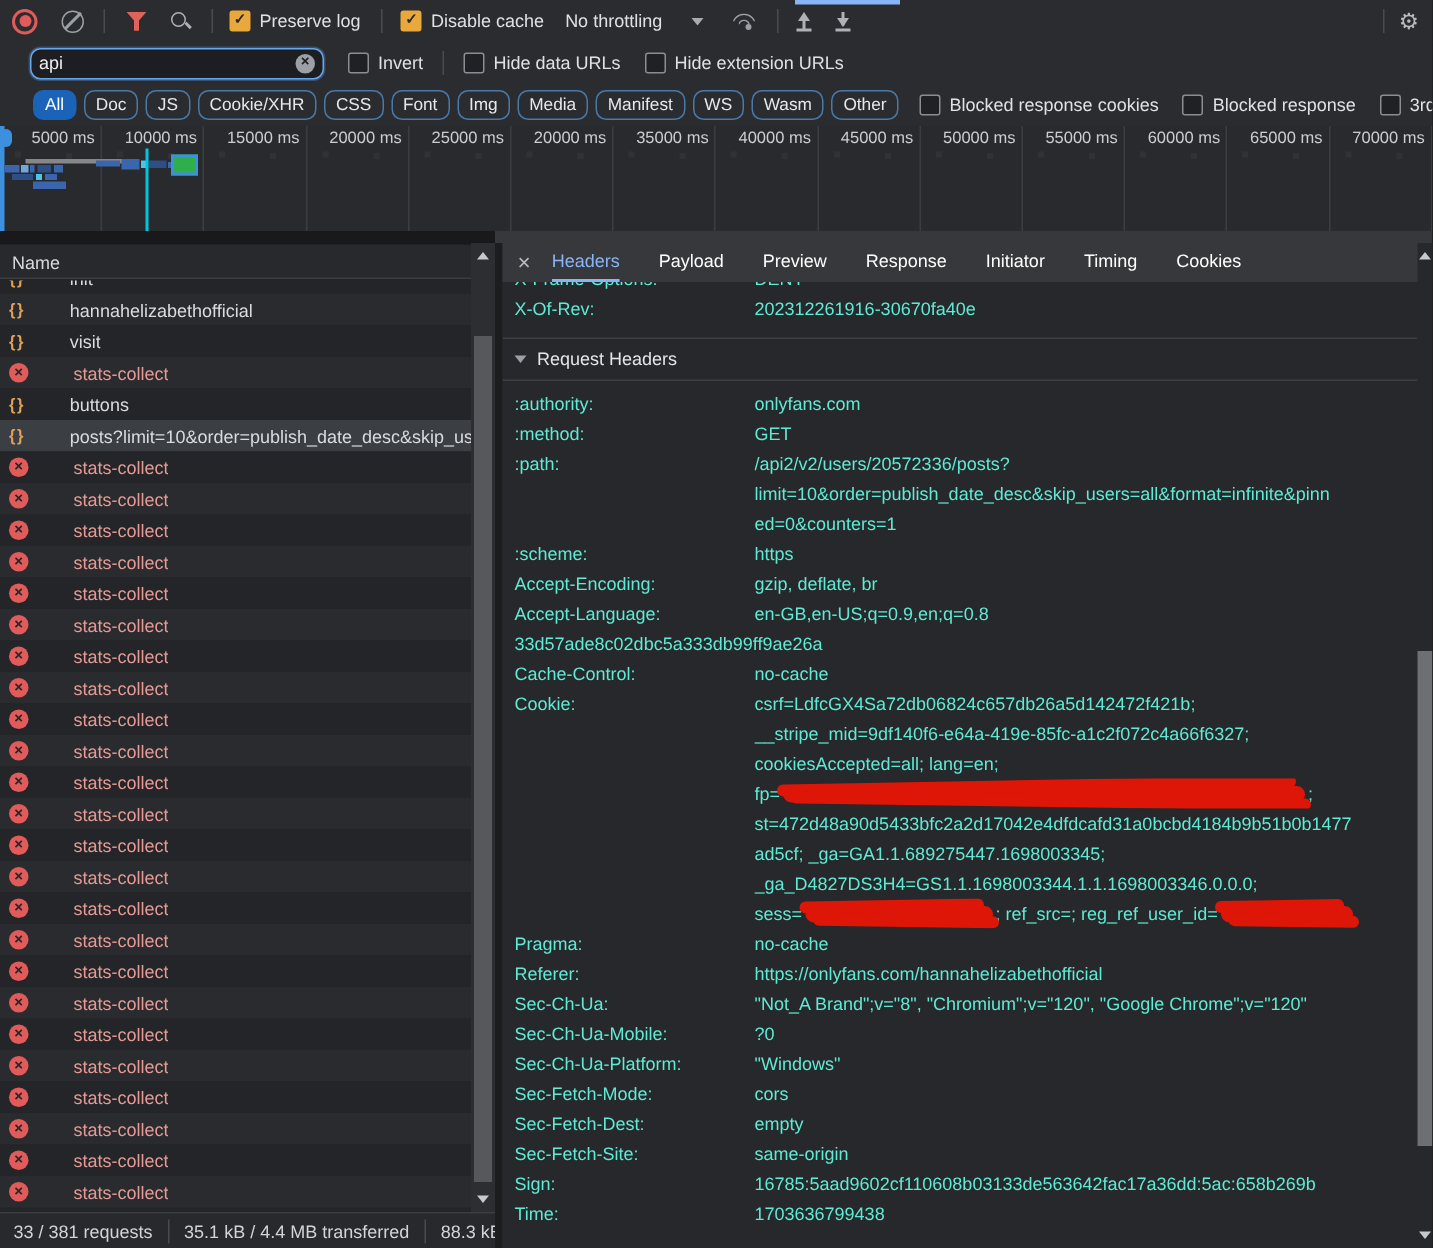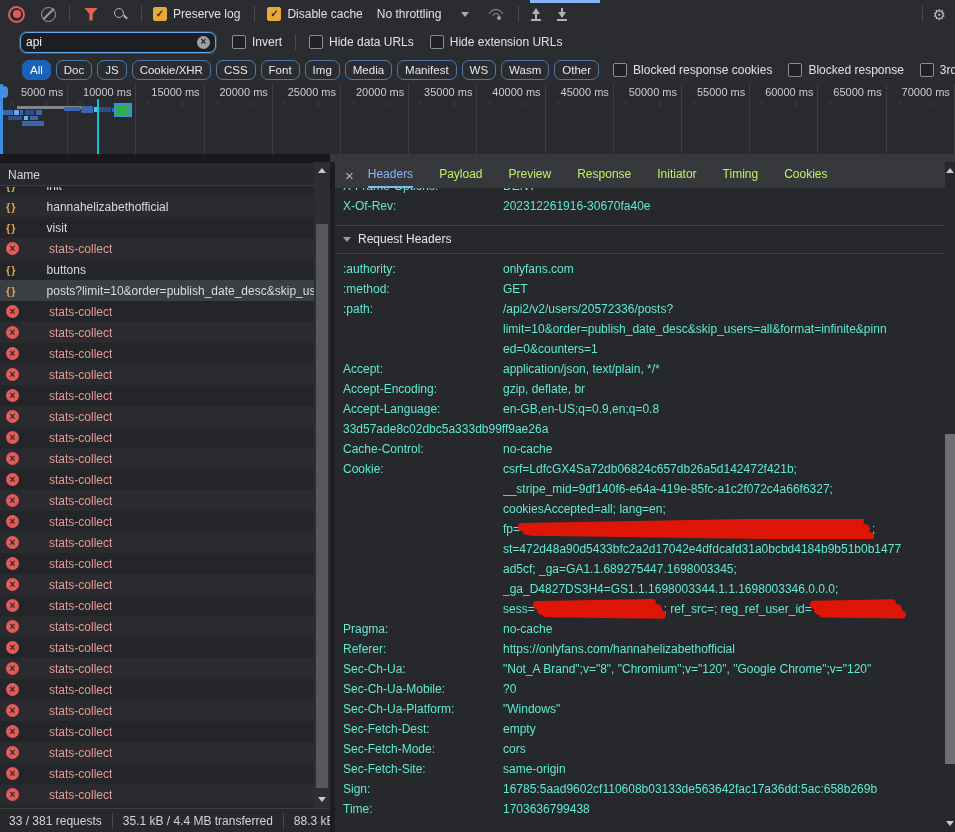--- a/index.html
+++ b/index.html
@@ -96,21 +96,21 @@
   .thumb{position:absolute;left:2px;width:12px;background:#57585c;}
   .sarrow{position:absolute;left:4px;width:0;height:0;border-left:4px solid transparent;border-right:4px solid transparent;}
   .sa-up{border-bottom:5px solid #c7c9cc;top:6px;}
   .sa-down{border-top:5px solid #c7c9cc;bottom:6px;}
   .panediv{position:absolute;left:330px;top:0;width:5px;height:670px;background:#1c1d1f;}
 
   
   .right{position:absolute;left:335px;top:0;width:620px;height:670px;background:#27282b;}
   .tabbar{position:absolute;left:0;top:0;width:620px;height:26px;background:#37383c;display:flex;align-items:center;}
   .closex{margin:0 14px 0 10px;color:#b6b9bd;font-size:15px;line-height:1;}
-  .tab{height:26px;line-height:25px;margin-right:26px;color:#bef264;box-sizing:border-box;white-space:nowrap;}
+  .tab{height:26px;line-height:25px;margin-right:26px;color:#ffffff;box-sizing:border-box;white-space:nowrap;}
   .tab.sel{color:var(--accent);border-bottom:2px solid var(--accent);}
   .hcontent{position:absolute;left:0;top:26px;width:610px;height:644px;overflow:hidden;}
   .hclip{overflow:hidden;}
   .hclip .hrow:first-child{margin-top:-12px;}
   .hrow{display:flex;padding-left:8px;line-height:20px;color:#5eead4;}
   .hname{flex:none;width:160px;}
   .hval{flex:1;min-width:0;}
   .vline{white-space:nowrap;overflow:hidden;}
   .sect{height:27px;line-height:27px;border-top:1px solid #3e3f43;border-bottom:1px solid #3e3f43;margin-top:9px;
         display:flex;align-items:center;padding-left:8px;color:#e4e6e9;}
@@ -457,23 +457,23 @@
             </div>
             <div class="hrow">
               <span class="hname">:path:</span>
               <div class="hval">
                 <div class="vline">/api2/v2/users/20572336/posts?</div>
                 <div class="vline">limit=10&amp;order=publish_date_desc&amp;skip_users=all&amp;format=infinite&amp;pinn</div>
                 <div class="vline">ed=0&amp;counters=1</div>
               </div>
             </div>
             <div class="hrow">
-              <span class="hname">Accept:</span>
-              <div class="hval">
-                <div class="vline">application/json, text/plain, */*</div>
+              <span class="hname">:scheme:</span>
+              <div class="hval">
+                <div class="vline">https</div>
               </div>
             </div>
             <div class="hrow">
               <span class="hname">Accept-Encoding:</span>
               <div class="hval">
                 <div class="vline">gzip, deflate, br</div>
               </div>
             </div>
             <div class="hrow">
               <span class="hname">Accept-Language:</span>
@@ -529,29 +529,29 @@
                 <div class="vline">?0</div>
               </div>
             </div>
             <div class="hrow">
               <span class="hname">Sec-Ch-Ua-Platform:</span>
               <div class="hval">
                 <div class="vline">"Windows"</div>
               </div>
             </div>
             <div class="hrow">
+              <span class="hname">Sec-Fetch-Mode:</span>
+              <div class="hval">
+                <div class="vline">cors</div>
+              </div>
+            </div>
+            <div class="hrow">
               <span class="hname">Sec-Fetch-Dest:</span>
               <div class="hval">
                 <div class="vline">empty</div>
-              </div>
-            </div>
-            <div class="hrow">
-              <span class="hname">Sec-Fetch-Mode:</span>
-              <div class="hval">
-                <div class="vline">cors</div>
               </div>
             </div>
             <div class="hrow">
               <span class="hname">Sec-Fetch-Site:</span>
               <div class="hval">
                 <div class="vline">same-origin</div>
               </div>
             </div>
             <div class="hrow">
               <span class="hname">Sign:</span>

